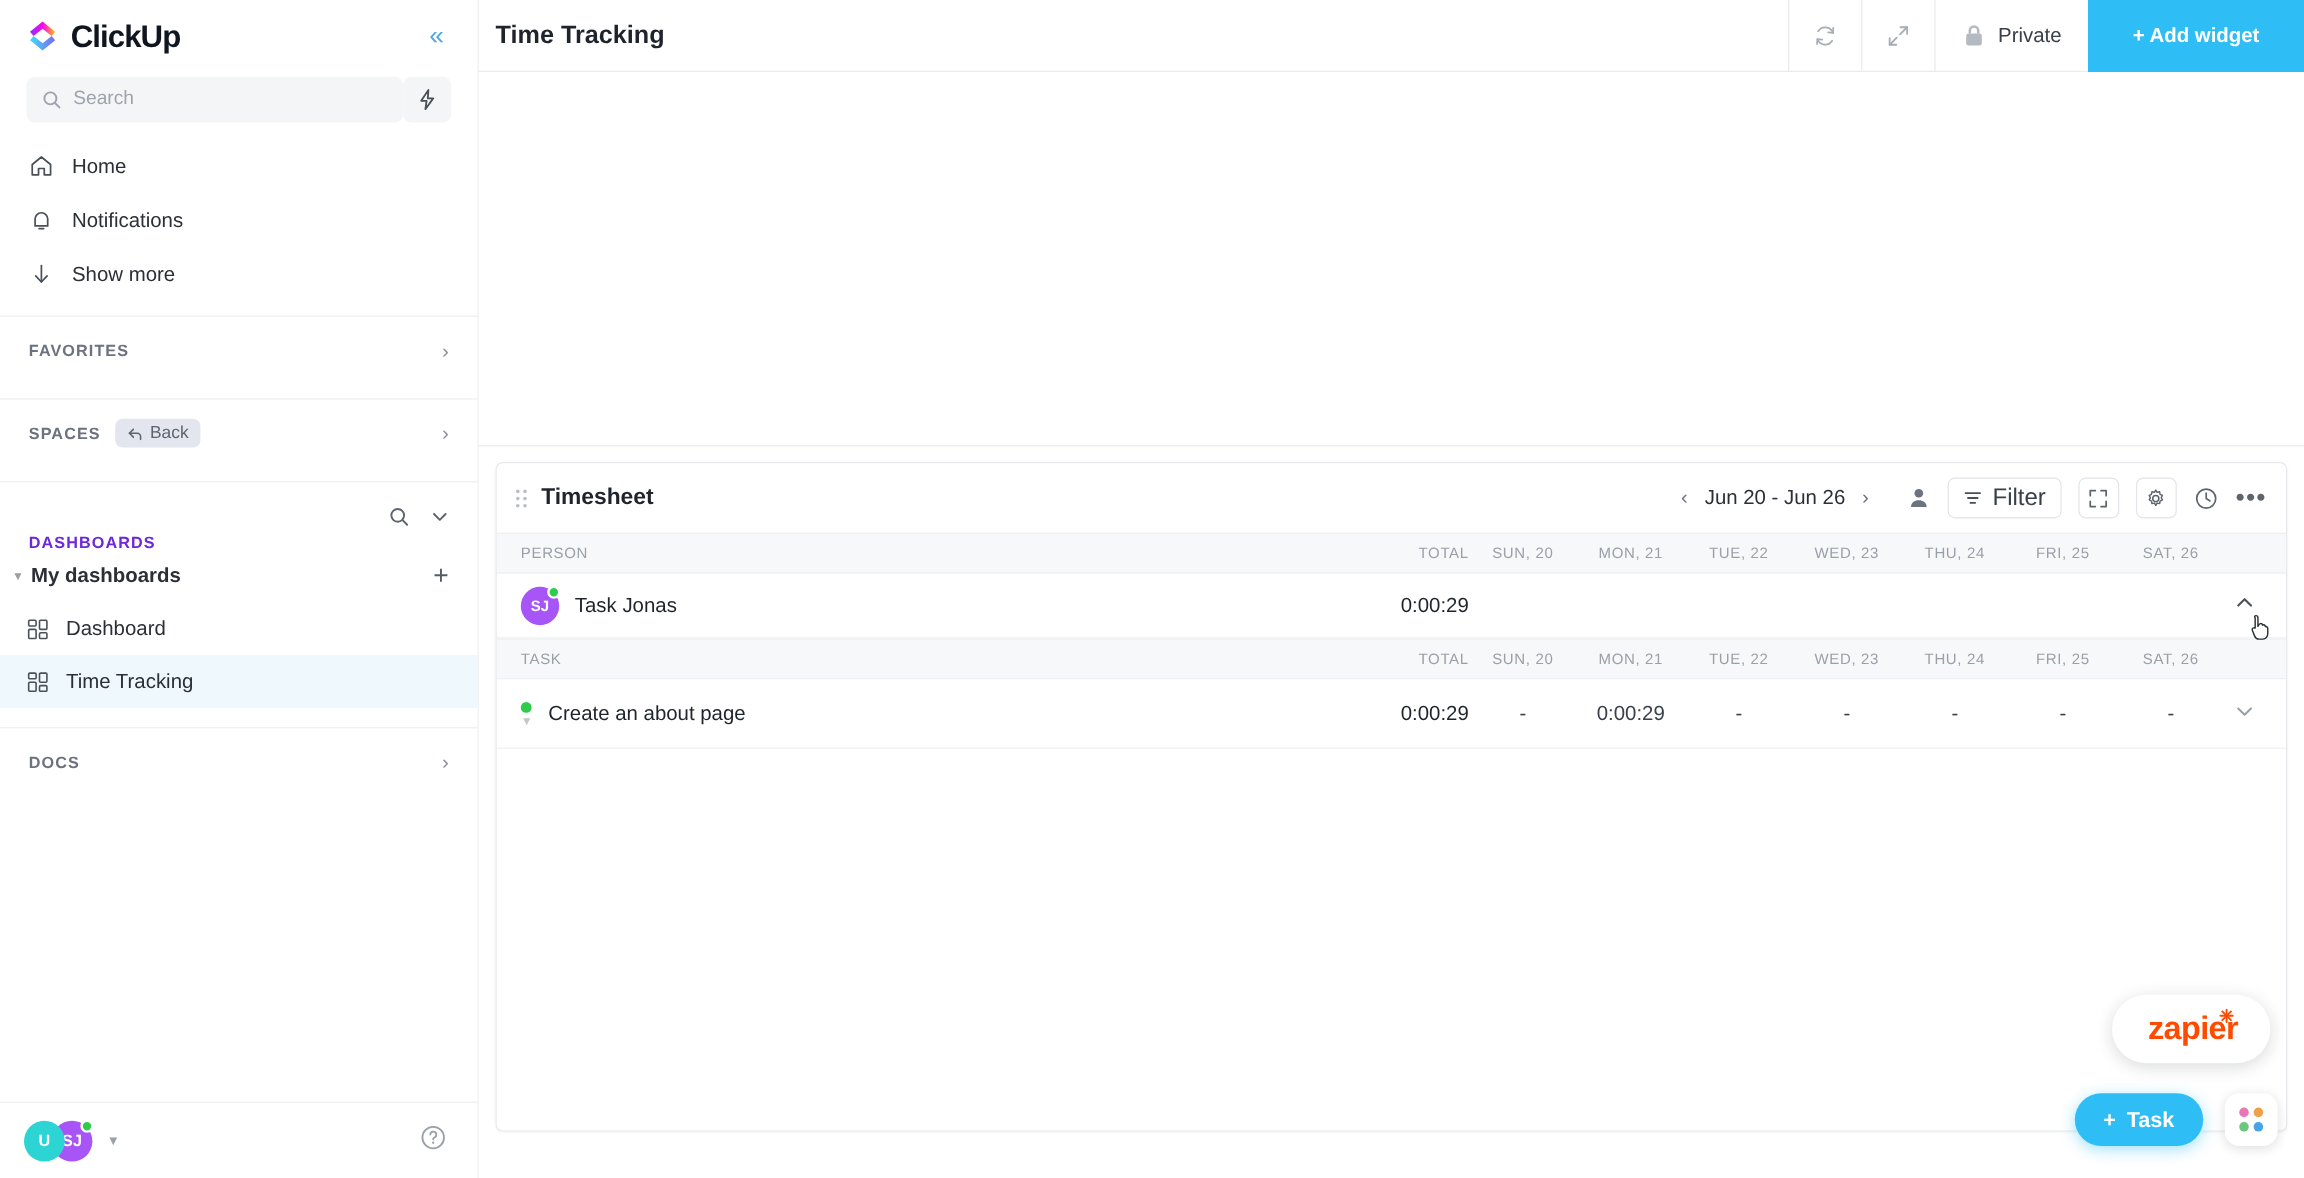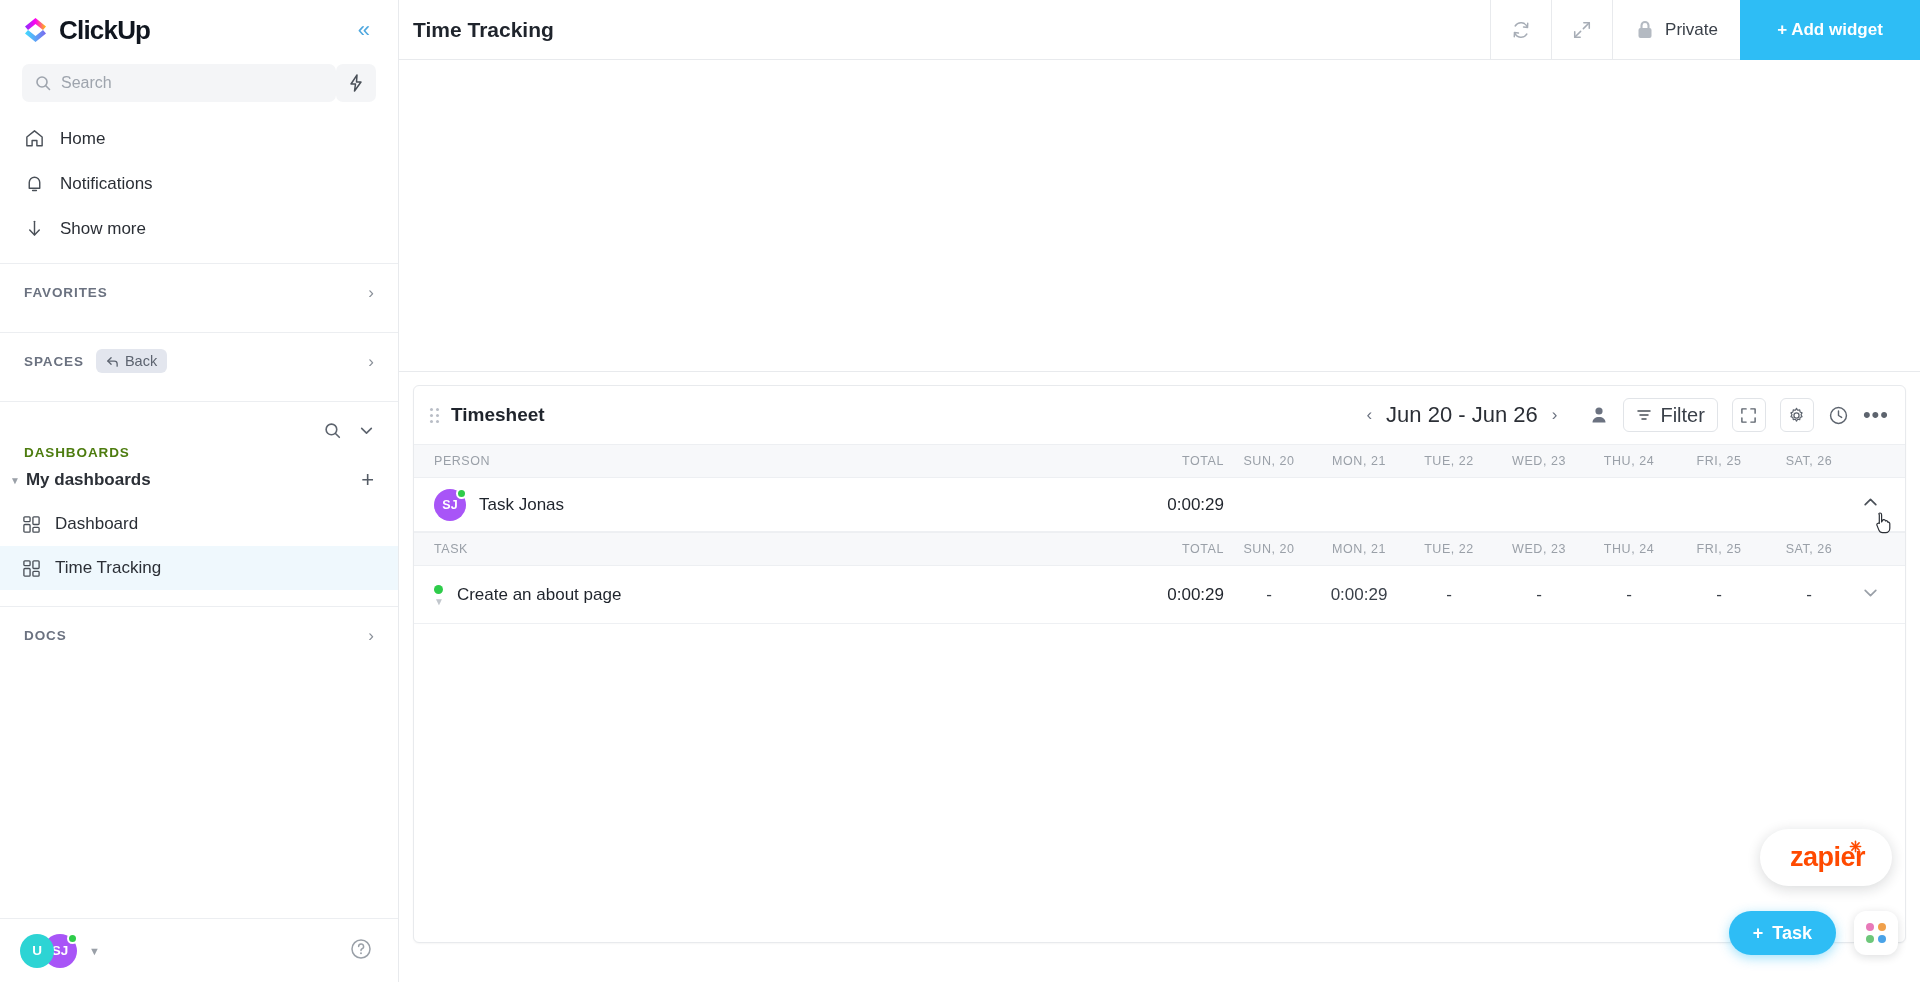--- a/index.html
+++ b/index.html
@@ -50,21 +50,21 @@
   .sep { height: 1px; background: #eceef1; margin: 12px 0 0 0; }
 
   .section-row {
     display: flex; align-items: center; justify-content: space-between;
     height: 56px; padding: 0 24px; cursor: pointer;
   }
   .section-title {
     font-size: 13.5px; font-weight: 700; color: #6b7280;
     letter-spacing: 0.9px;
   }
-  .section-title.dark { color: #4d7c0f; margin-top: 44px; }
+  .section-title.dark { color: #6d28d9; margin-top: 44px; }
   .chev-right { color: #8a9099; font-size: 17px; line-height: 1; }
   .back-pill {
     display: inline-flex; align-items: center; gap: 6px;
     background: #e3e6ee; color: #5d6470; border-radius: 6px;
     font-size: 14.5px; padding: 4px 10px; margin-left: 12px; cursor: pointer;
   }
   .spaces-left { display: flex; align-items: center; }
   .dash-tools { display: flex; align-items: center; gap: 18px; }
   .dash-tools span { color: #6b7280; cursor: pointer; display: flex; }
 
@@ -142,21 +142,21 @@
   .widget-head {
     height: 58px; display: flex; align-items: center; padding: 0 16px 0 8px;
   }
   .grip { color: #b9bec6; font-size: 15px; letter-spacing: -1px; cursor: grab; padding: 0 8px; line-height: 10px; }
   .grip-grid { display: grid; grid-template-columns: 3px 3px; gap: 3px; }
   .grip-grid i { width: 3px; height: 3px; background: #b9bec6; border-radius: 50%; display: block; }
   .widget-title { font-size: 19px; font-weight: 700; color: #1f242c; margin-left: 4px; }
   .widget-tools { margin-left: auto; display: flex; align-items: center; gap: 14px; }
   .date-nav { display: flex; align-items: center; gap: 14px; }
   .date-nav .arrow { color: #6b7280; font-size: 17px; cursor: pointer; }
-  .date-label { font-size: 22px; color: #2b2f36; }
+  .date-label { font-size: 17px; color: #2b2f36; }
   .icon-btn { color: #5d646e; cursor: pointer; display: flex; align-items: center; }
   .filter-btn {
     display: flex; align-items: center; gap: 8px;
     border: 1px solid #e1e4e8; border-radius: 6px; height: 34px; padding: 0 12px;
     font-size: 20px; color: #3a4049; cursor: pointer;
   }
   .sq-btn {
     border: 1px solid #e1e4e8; border-radius: 6px; width: 34px; height: 34px;
     display: flex; align-items: center; justify-content: center; cursor: pointer; color: #5d646e;
   }

